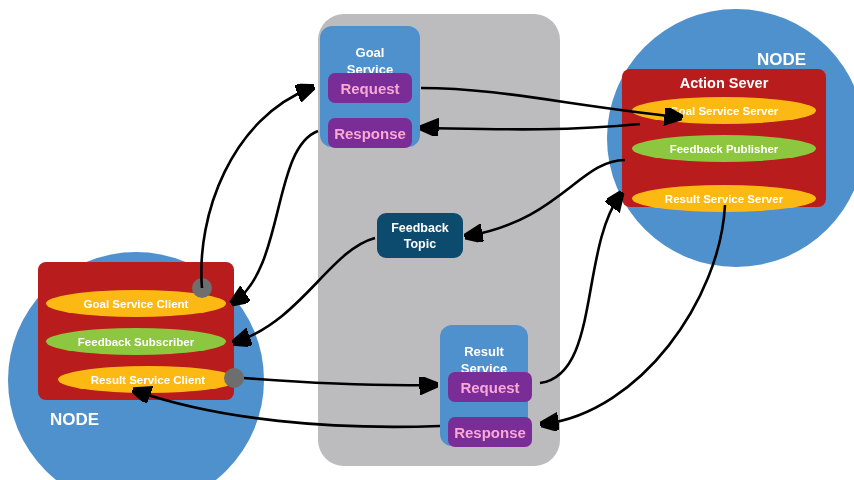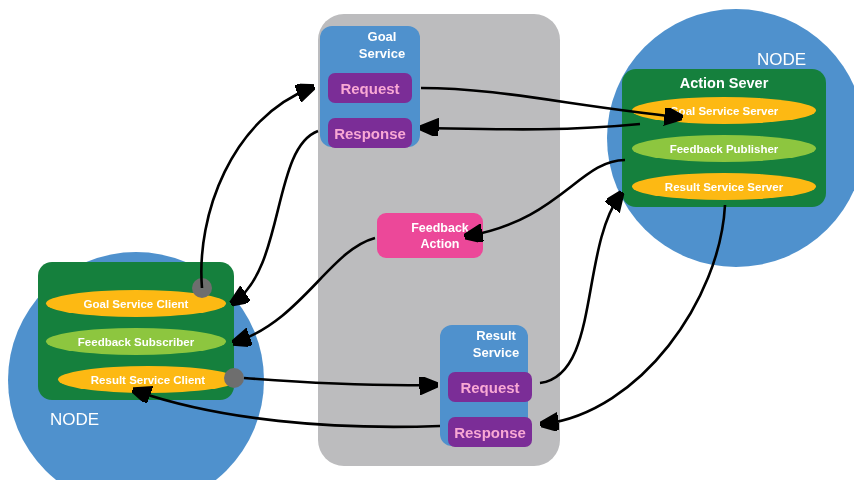--- a/index.html
+++ b/index.html
@@ -55,32 +55,32 @@
   }
   #node-server-circle {
     left: 607px;
     top: 9px;
     width: 258px;
     height: 258px;
   }
   .node-label {
     position: absolute;
     font-size: 17px;
-    font-weight: normal;
+    font-weight: bold;
     color: #ffffff;
     z-index: 5;
   }
   #node-label-client { left: 50px; top: 410px; }
   #node-label-server { left: 757px; top: 50px; }
 
   
   .action-box {
     position: absolute;
-    background: #15803d;
-    border-radius: 14px;
+    background: #b91c1c;
+    border-radius: 8px;
     z-index: 3;
   }
   #action-client-box {
     left: 38px;
     top: 262px;
     width: 196px;
     height: 138px;
   }
   #action-server-box {
     left: 622px;
@@ -112,21 +112,21 @@
   }
   .pill-yellow { background: #FDB913; }
   .pill-green  { background: #8DC63F; }
 
   #pill-goal-client    { left: 8px;  top: 28px; width: 180px; height: 27px; }
   #pill-feedback-sub   { left: 8px;  top: 66px; width: 180px; height: 27px; }
   #pill-result-client  { left: 20px;  top: 104px; width: 180px; height: 27px; }
 
   #pill-goal-server    { left: 10px; top: 28px; width: 184px; height: 27px; }
   #pill-feedback-pub   { left: 10px; top: 66px; width: 184px; height: 27px; }
-  #pill-result-server  { left: 10px; top: 104px; width: 184px; height: 27px; }
+  #pill-result-server  { left: 10px; top: 116px; width: 184px; height: 27px; }
 
   
   .service-box {
     position: absolute;
     background: #4F91CD;
     border-radius: 12px;
     z-index: 4;
   }
   #goal-service-box {
     left: 320px;
@@ -136,27 +136,26 @@
   }
   #result-service-box {
     left: 440px;
     top: 325px;
     width: 88px;
     height: 121px;
   }
   .service-title {
     position: absolute;
     width: 100%;
-    top: 2px;
+    top: 18px;
     text-align: center;
     font-size: 13px;
     font-weight: bold;
     color: #ffffff;
     line-height: 17px;
-    margin-left: 12px;
   }
   .rpc-chip {
     position: absolute;
     left: 8px;
     width: 84px;
     height: 30px;
     background: #7B2D97;
     border-radius: 7px;
     display: flex;
     align-items: center;
@@ -168,32 +167,31 @@
   .rpc-request  { top: 47px; }
   .rpc-response { top: 92px; }
 
   
   #feedback-topic-box {
     position: absolute;
     left: 377px;
     top: 213px;
     width: 86px;
     height: 45px;
-    background: #ec4899;
+    background: #0c4a6e;
     border-radius: 9px;
     z-index: 4;
     display: flex;
     align-items: center;
     justify-content: center;
     text-align: center;
     font-size: 12.5px;
     font-weight: bold;
     color: #ffffff;
     line-height: 16px;
-    padding-left: 20px;
   }
 
   
   .conn-dot {
     position: absolute;
     width: 20px;
     height: 20px;
     border-radius: 50%;
     background: #6E6E6E;
     z-index: 6;
@@ -247,21 +245,21 @@
       <span>Goal</span><br>
       <span>Service</span>
     </div>
     <div class="rpc-chip rpc-request">Request</div>
     <div class="rpc-chip rpc-response">Response</div>
   </div>
 
   <div id="feedback-topic-box">
     <div>
       <span>Feedback</span><br>
-      <span>Action</span>
+      <span>Topic</span>
     </div>
   </div>
 
   <div class="service-box" id="result-service-box">
     <div class="service-title">
       <span>Result</span><br>
       <span>Service</span>
     </div>
     <div class="rpc-chip rpc-request">Request</div>
     <div class="rpc-chip rpc-response">Response</div>

